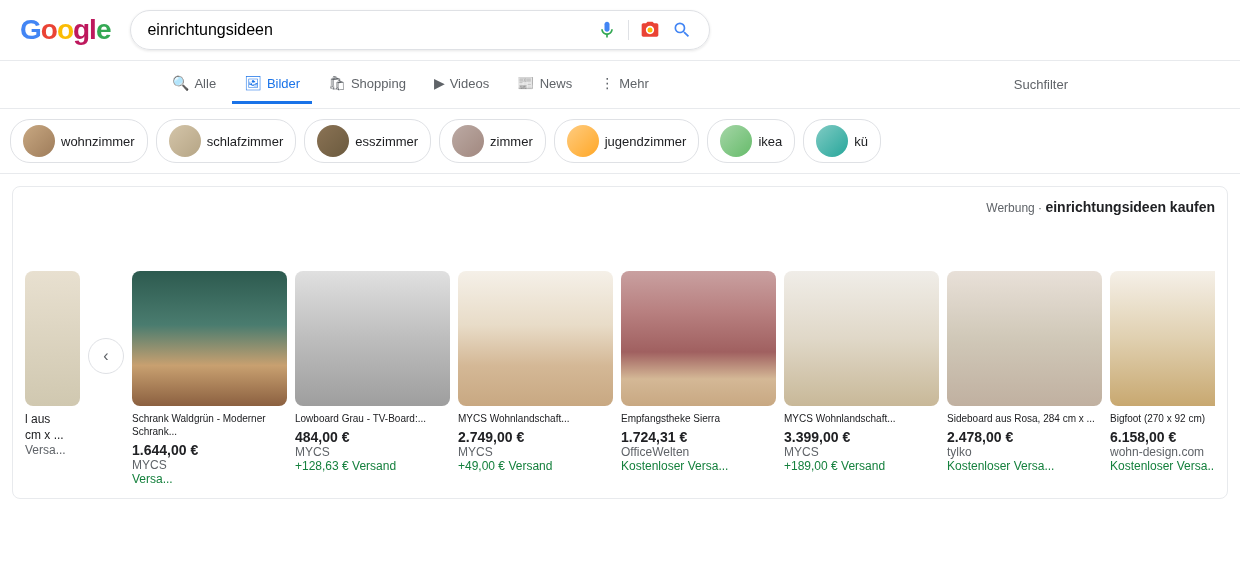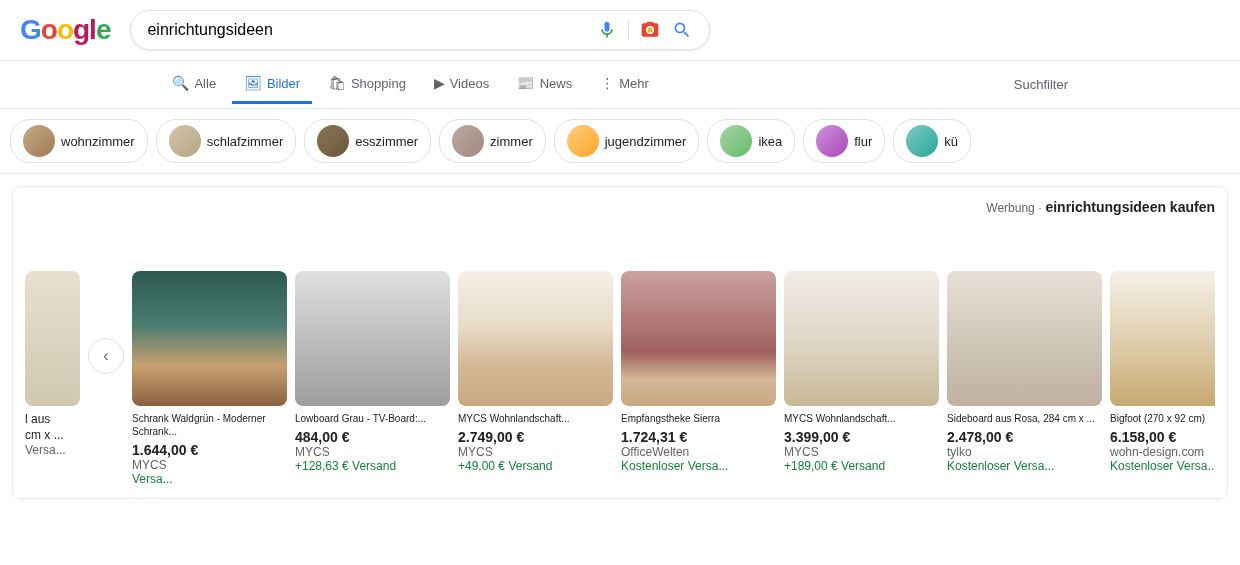--- a/index.html
+++ b/index.html
@@ -149,24 +149,20 @@
     <span>zimmer</span>
   </div>
   <div id="chip-jugendzimmer" class="chip">
     <div class="chip-thumb thumb-jugendzimmer"></div>
     <span>jugendzimmer</span>
   </div>
   <div id="chip-ikea" class="chip">
     <div class="chip-thumb thumb-ikea"></div>
     <span>ikea</span>
   </div>
-  <div id="chip-flur" class="chip">
-    <div class="chip-thumb thumb-flur"></div>
-    <span>flur</span>
-  </div>
   <div id="chip-ku" class="chip">
     <div class="chip-thumb thumb-ku"></div>
     <span>kü</span>
   </div>
 </div>
 
 <div class="ad-section">
   <div class="ad-header">
     <span>Werbung · </span><strong>einrichtungsideen kaufen</strong>
   </div>

